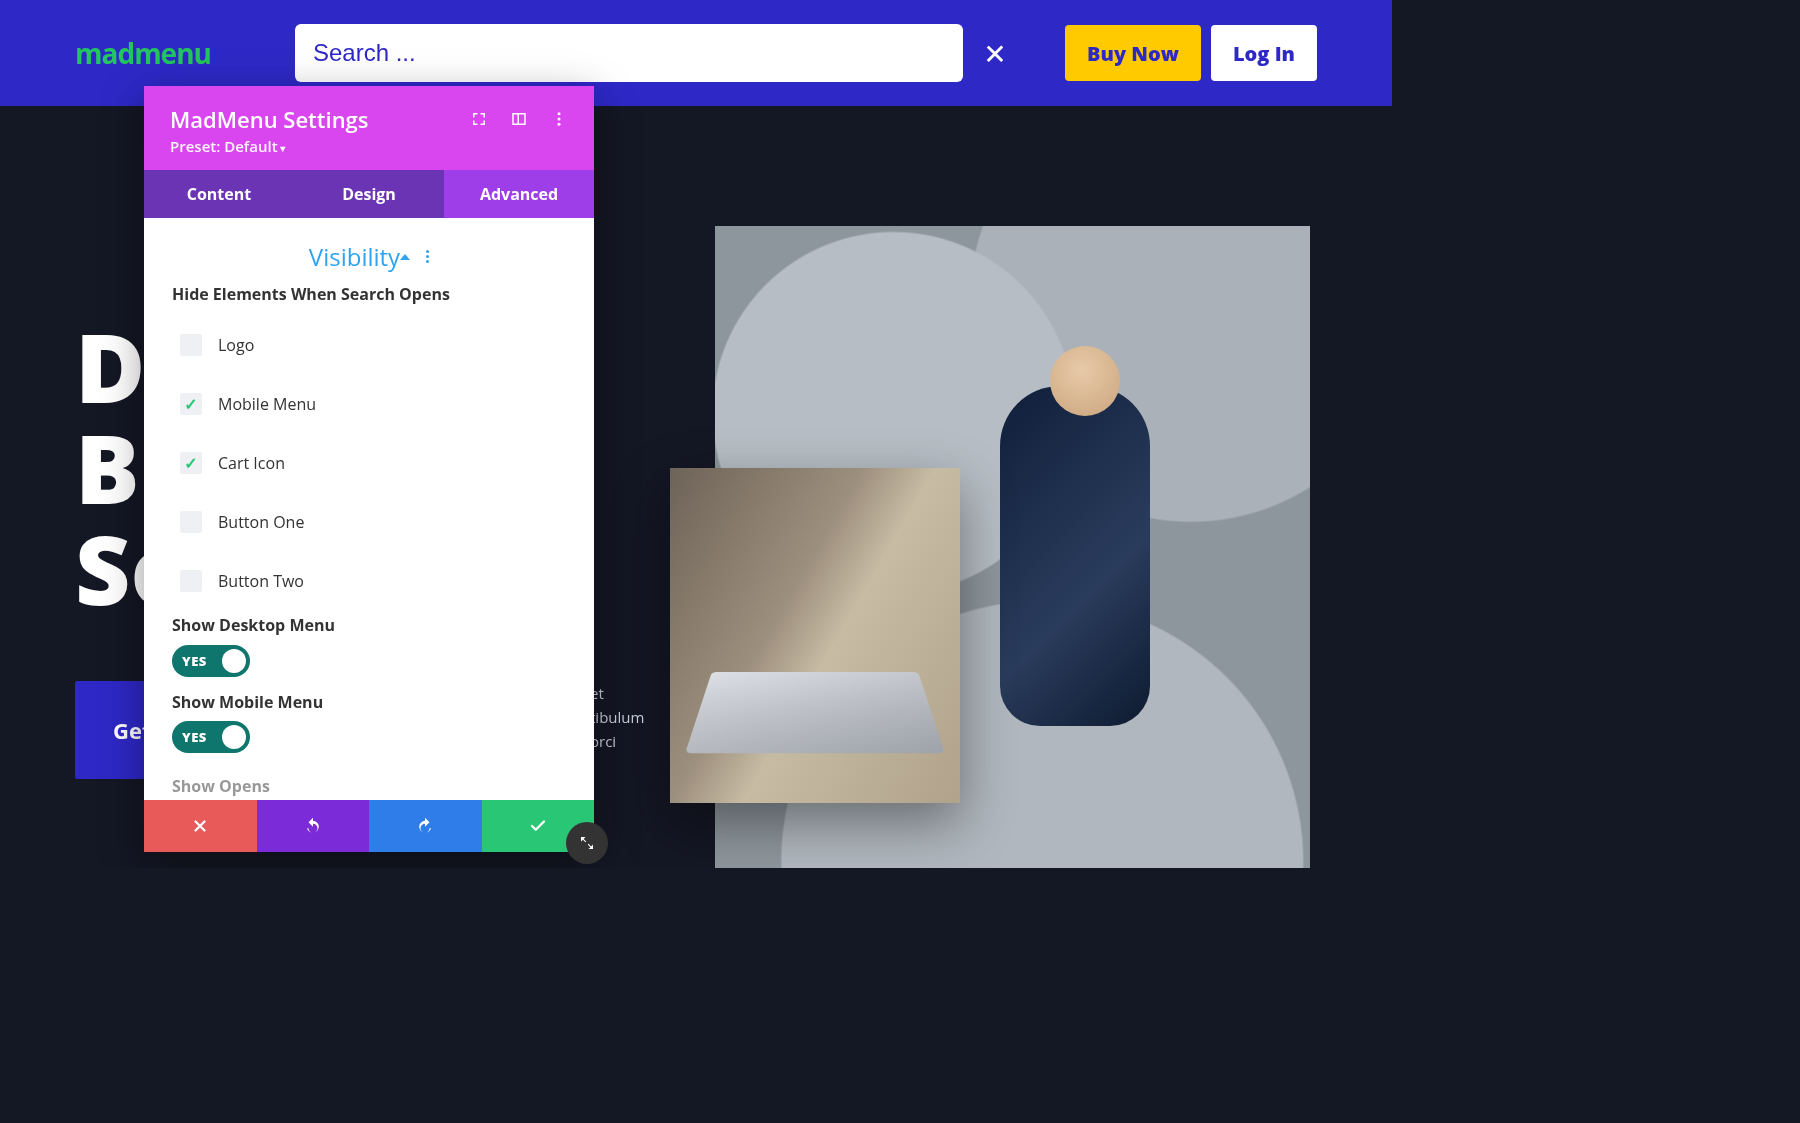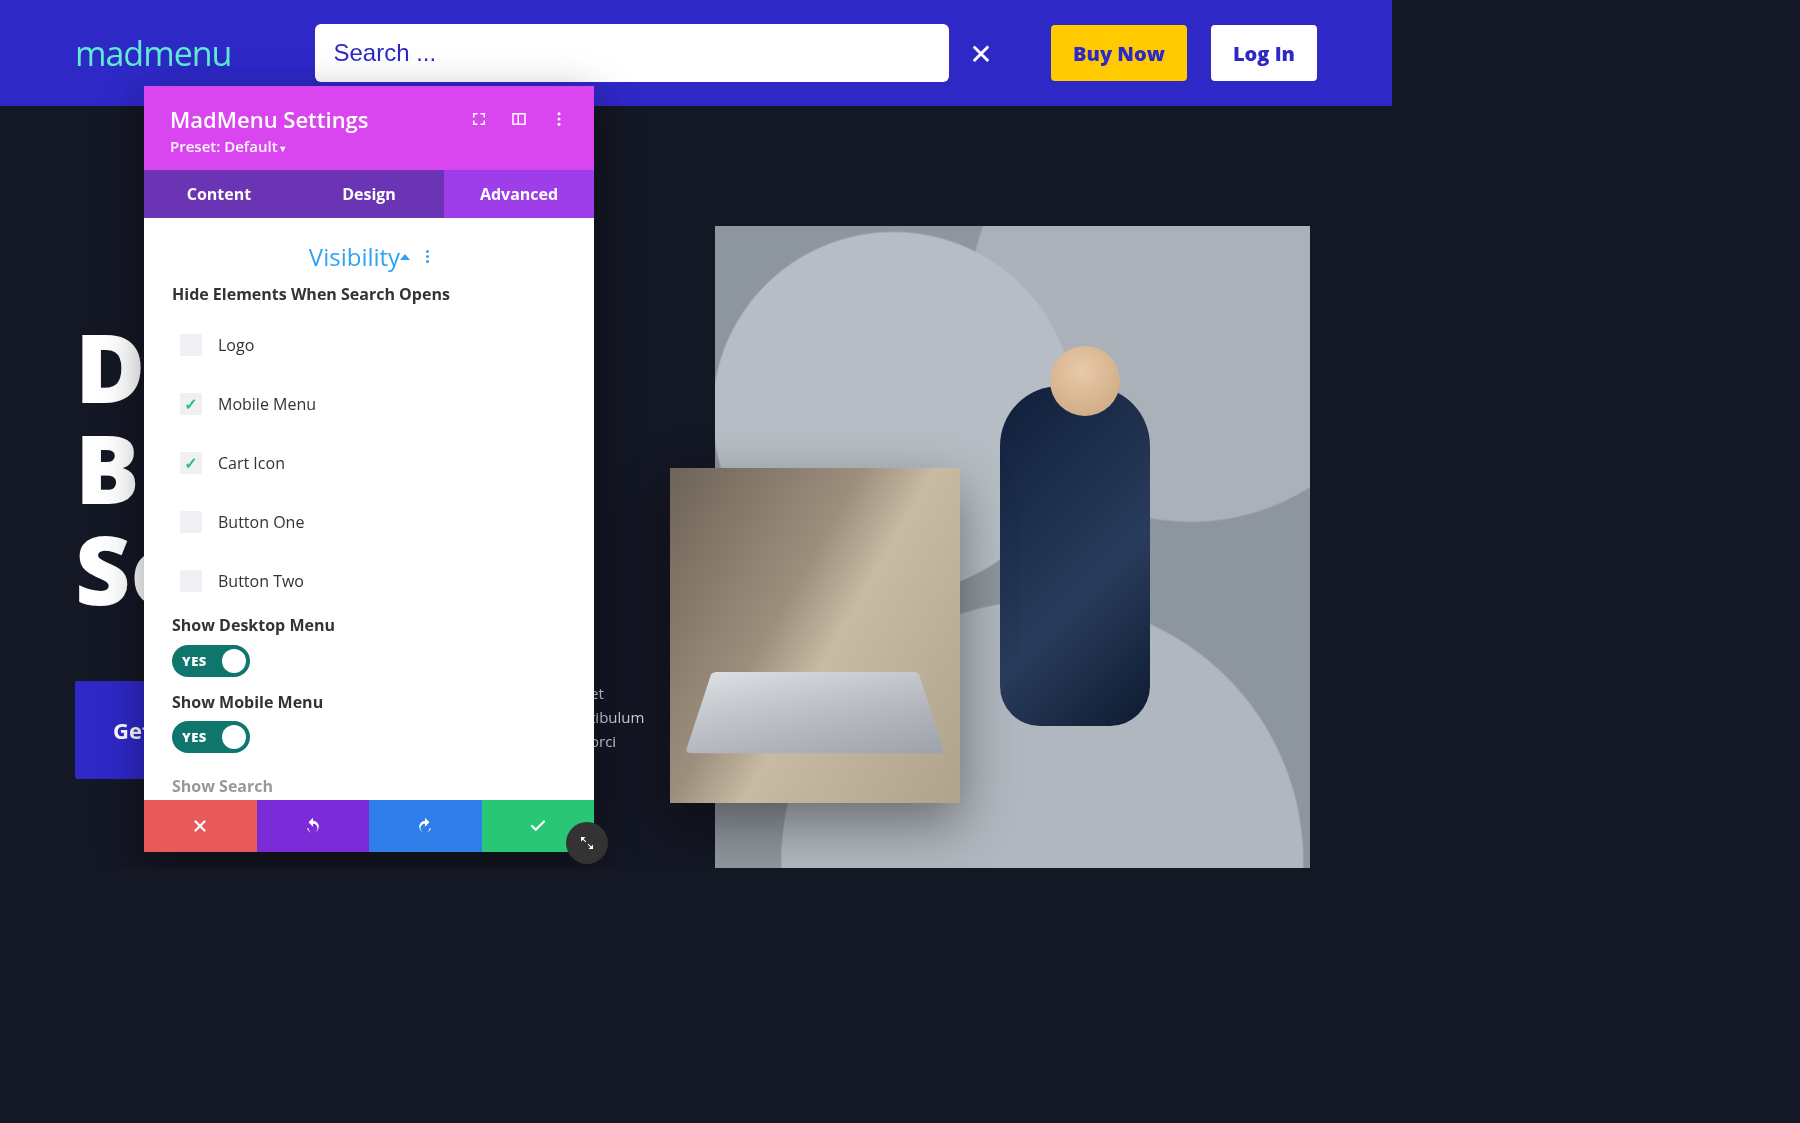--- a/index.html
+++ b/index.html
@@ -16,23 +16,23 @@
   .topbar {
     position: absolute; top: 0; left: 0; right: 0;
     height: 106px;
     background: #2e28c7;
     display: flex;
     align-items: center;
     padding: 0 75px;
     gap: 24px;
   }
   .logo {
-    color: #5eead4;
-    font-weight: 400;
-    font-size: 34px;
+    color: #22c55e;
+    font-weight: 700;
+    font-size: 28px;
     letter-spacing: -1px;
   }
   .search-wrap {
     flex: 1;
     display: flex;
     align-items: center;
     margin-left: 60px;
   }
   .search-input {
     flex: 1;
@@ -48,21 +48,21 @@
   }
   .search-input::placeholder { color: #2e28c7; opacity: 1; }
   .search-close {
     width: 36px; height: 36px;
     margin-left: 14px;
     color: #fff;
     font-size: 28px;
     display: flex; align-items: center; justify-content: center;
     cursor: pointer;
   }
-  .top-btns { display: flex; gap: 24px; margin-left: 28px; }
+  .top-btns { display: flex; gap: 10px; margin-left: 28px; }
   .btn {
     height: 56px;
     padding: 0 22px;
     border-radius: 4px;
     font-weight: 800;
     font-size: 20px;
     display: flex; align-items: center; justify-content: center;
     cursor: pointer;
     border: none;
     font-family: inherit;
@@ -370,21 +370,21 @@
       <div class="field-label">Show Desktop Menu</div>
       <div class="toggle">YES</div>
     </div>
 
     <div class="toggle-field">
       <div class="field-label">Show Mobile Menu</div>
       <div class="toggle">YES</div>
     </div>
 
     <div class="toggle-field" style="opacity:.5;margin-top:22px">
-      <div class="field-label">Show Search</div>
+      <div class="field-label">Show Opens</div>
     </div>
   </div>
 
   <div class="panel-footer">
     <div class="foot-btn foot-cancel">
       <svg class="ic" viewBox="0 0 24 24">
           <path d="M18 6L6 18M6 6l12 12" stroke="#fff" stroke-width="3" fill="none" stroke-linecap="round"></path>
         </svg>
     </div>
     <div class="foot-btn foot-undo">

